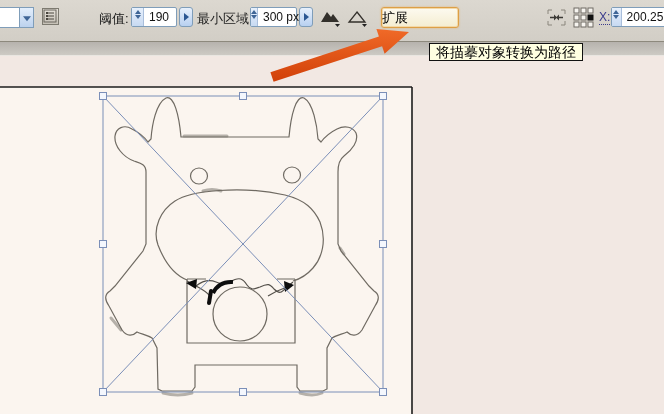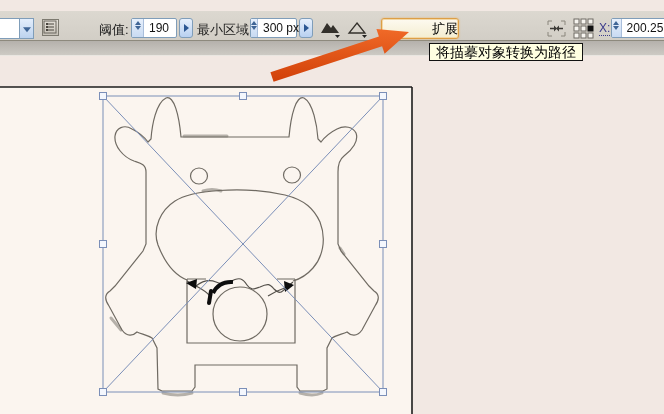--- a/index.html
+++ b/index.html
@@ -1,21 +1,21 @@
 <!DOCTYPE html>
 <html><head>
 <meta charset="utf-8">
 <style>
   * { margin:0; padding:0; box-sizing:border-box; }
   body { font-family:"Liberation Sans", sans-serif; }
   .screen { position:relative; width:664px; height:414px; overflow:hidden; background:#f2e8e3; }
 
   
   .toolbar {
-    position:absolute; left:0; top:11px; width:664px; height:30px;
+    position:absolute; left:0; top:0; width:664px; height:42px;
     background:linear-gradient(#dcd8d0,#d2cec6);
     border-bottom:1px solid #8d897d; z-index:2;
   }
   .toolbar .lbl { position:absolute; top:10px; font-size:13px; color:#1a1a1a; white-space:nowrap; }
 
   .combo-field { position:absolute; left:-4px; top:7px; width:24px; height:21px; background:#fff; border:1px solid #7f9db9; }
   .combo-btn   { position:absolute; left:19px; top:7px; width:15px; height:21px;
                  background:linear-gradient(#e3eefc,#bcd2ee); border:1px solid #7f9db9; }
   .tri-down { position:absolute; left:50%; top:50%; transform:translate(-50%,-35%);
               width:0; height:0; border-left:4px solid transparent; border-right:4px solid transparent; border-top:5px solid #3f6596; }
@@ -28,21 +28,21 @@
   .spin { position:absolute; top:7px; height:20px; background:#fff; border:1px solid #7f9db9; border-radius:2px; display:flex; }
   .spin-arrows { width:12px; height:100%; background:linear-gradient(#e7f0fc,#c8daf2); border-right:1px solid #a9bedb; }
   .spin-value { flex:1; font-size:12px; color:#111; line-height:18px; padding-left:5px; white-space:nowrap; }
 
   .next-btn { position:absolute; top:7px; width:14px; height:20px; border:1px solid #7f9db9; border-radius:3px;
               background:linear-gradient(#e7f0fc,#b8d0f0); }
   .tri-right { position:absolute; left:50%; top:50%; transform:translate(-40%,-50%);
                width:0; height:0; border-top:4px solid transparent; border-bottom:4px solid transparent; border-left:5px solid #2c5792; }
 
   .xp-btn { position:absolute; top:7px; height:21px; border-radius:3px; font-size:13px; color:#000;
-            text-align:right; line-height:19px; }
+            text-align:left; line-height:19px; }
   .btn-expand { left:381px; width:78px; background:linear-gradient(#fdfaf0,#f4edd0);
                 border:1px solid #dd9f46; box-shadow:inset 0 0 0 1px #f3d8a6, 0 0 2px #e8b269; }
   .btn-livepaint { left:466px; width:73px; background:linear-gradient(#fdfdfb,#e8e6dd);
                    border:1px solid #8a8775; box-shadow:inset 0 1px 0 #fff; }
 
   .tb-icon { position:absolute; top:9px; }
   .x-label { position:absolute; left:599px; top:10px; font-size:12px; color:#3b3b8c; border-bottom:1px dotted #3b3b8c; }
 
   
   .grayband { position:absolute; left:0; top:34px; width:664px; height:22px;

